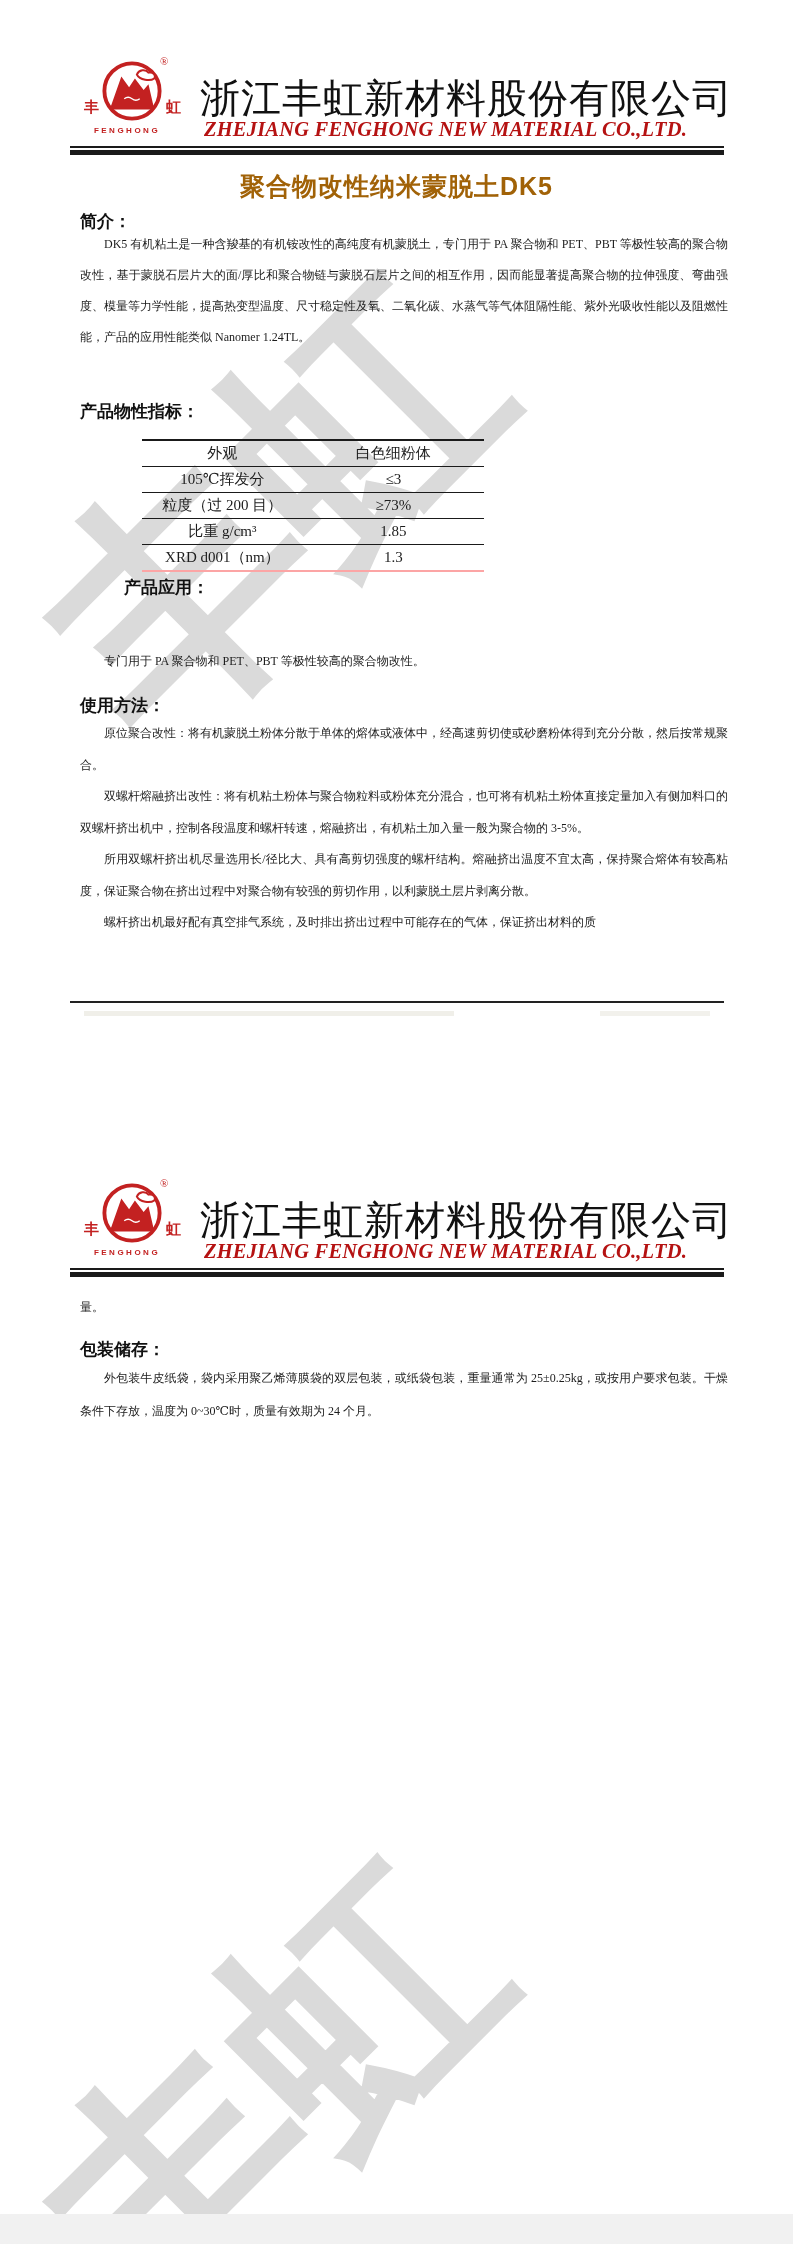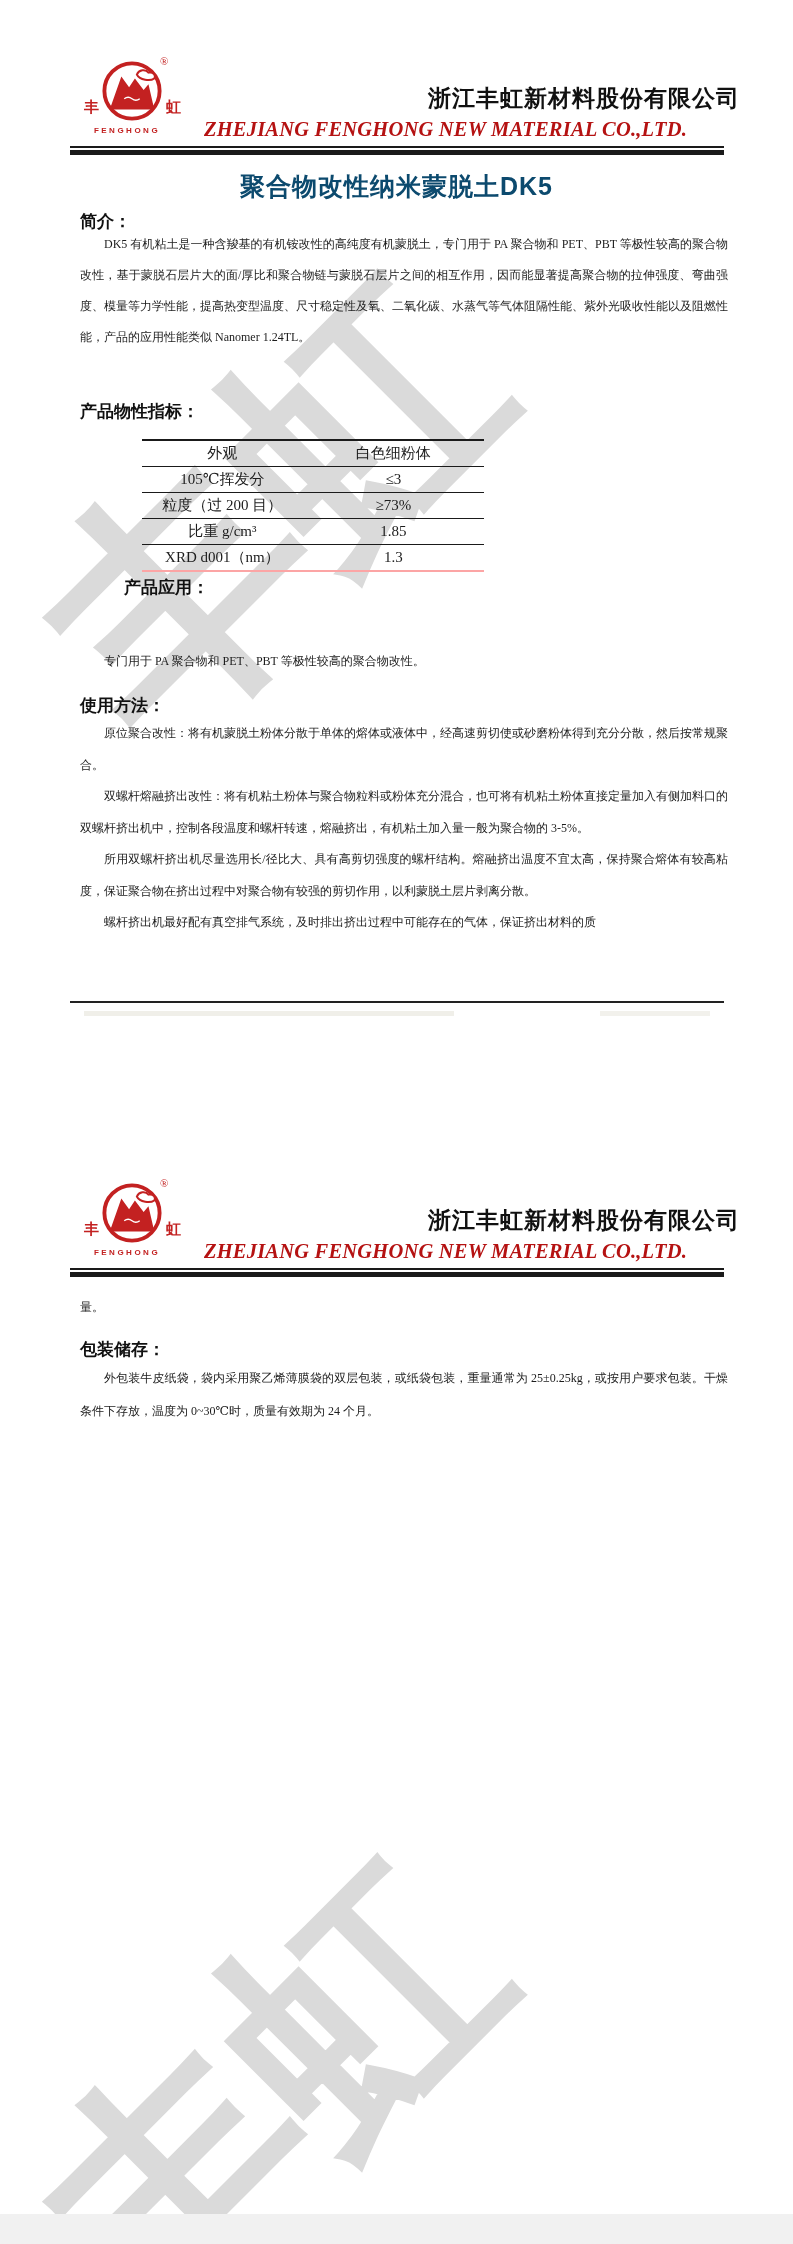--- a/index.html
+++ b/index.html
@@ -18,32 +18,32 @@
 
   
   .logo{position:absolute;left:84px;top:58px;width:118px;height:90px;color:#c32121;}
   .logo-char-l{position:absolute;left:0;top:40px;font-size:15px;font-weight:bold;}
   .logo-char-r{position:absolute;left:82px;top:40px;font-size:15px;font-weight:bold;}
   .logo-circle{position:absolute;left:17px;top:2px;width:62px;height:62px;}
   .logo-reg{position:absolute;left:76px;top:-3px;font-size:11px;}
   .logo-brand{position:absolute;left:1px;top:68px;width:84px;text-align:center;
               font-family:"Liberation Sans","DejaVu Sans",sans-serif;
               font-size:8px;font-weight:bold;letter-spacing:2.5px;}
-  .company-cn{position:absolute;left:200px;top:80px;width:540px;font-size:23px;line-height:37px;
-              font-weight:bold;letter-spacing:1px;color:#111;
-              font-family:"Liberation Sans","DejaVu Sans",sans-serif;white-space:nowrap;text-align:right;}
+  .company-cn{position:absolute;left:200px;top:80px;width:540px;font-size:40px;line-height:37px;
+              font-weight:normal;letter-spacing:1px;color:#111;
+              font-family:"Liberation Sans","DejaVu Sans",sans-serif;white-space:nowrap;}
   .company-en{position:absolute;left:204px;top:118px;font-size:20.5px;font-weight:bold;font-style:italic;
               color:#b51212;letter-spacing:0.2px;white-space:nowrap;
               font-family:"Liberation Serif","DejaVu Serif",serif;}
   .hdr-rule{position:absolute;left:70px;top:146px;width:654px;border-top:2px solid #1a1a1a;}
   .hdr-rule::after{content:"";display:block;height:5px;background:#1a1a1a;margin-top:2px;}
 
   
   .doc-title{position:absolute;left:0;top:170px;width:793px;text-align:center;font-size:25px;
-             font-weight:bold;letter-spacing:1px;color:#0c4a6e;
+             font-weight:bold;letter-spacing:1px;color:#a16207;
              font-family:"Liberation Sans","DejaVu Sans",sans-serif;}
   .sec-h{position:absolute;left:80px;font-size:17px;font-weight:bold;color:#111;
          font-family:"Liberation Sans","DejaVu Sans",sans-serif;}
   .h-intro{top:210px;} .h-props{top:400px;} .h-app{top:576px;margin-left:44px;} .h-usage{top:694px;}
   .para{position:absolute;left:80px;width:648px;font-size:12px;line-height:31px;
         text-align:justify;text-indent:2em;margin:0;}
   .p-intro{top:229px;}
   .p-app{top:646px;}
   .p-usage{top:718px;line-height:31.5px;}
   .p-usage p{margin:0;text-indent:2em;text-align:justify;}

